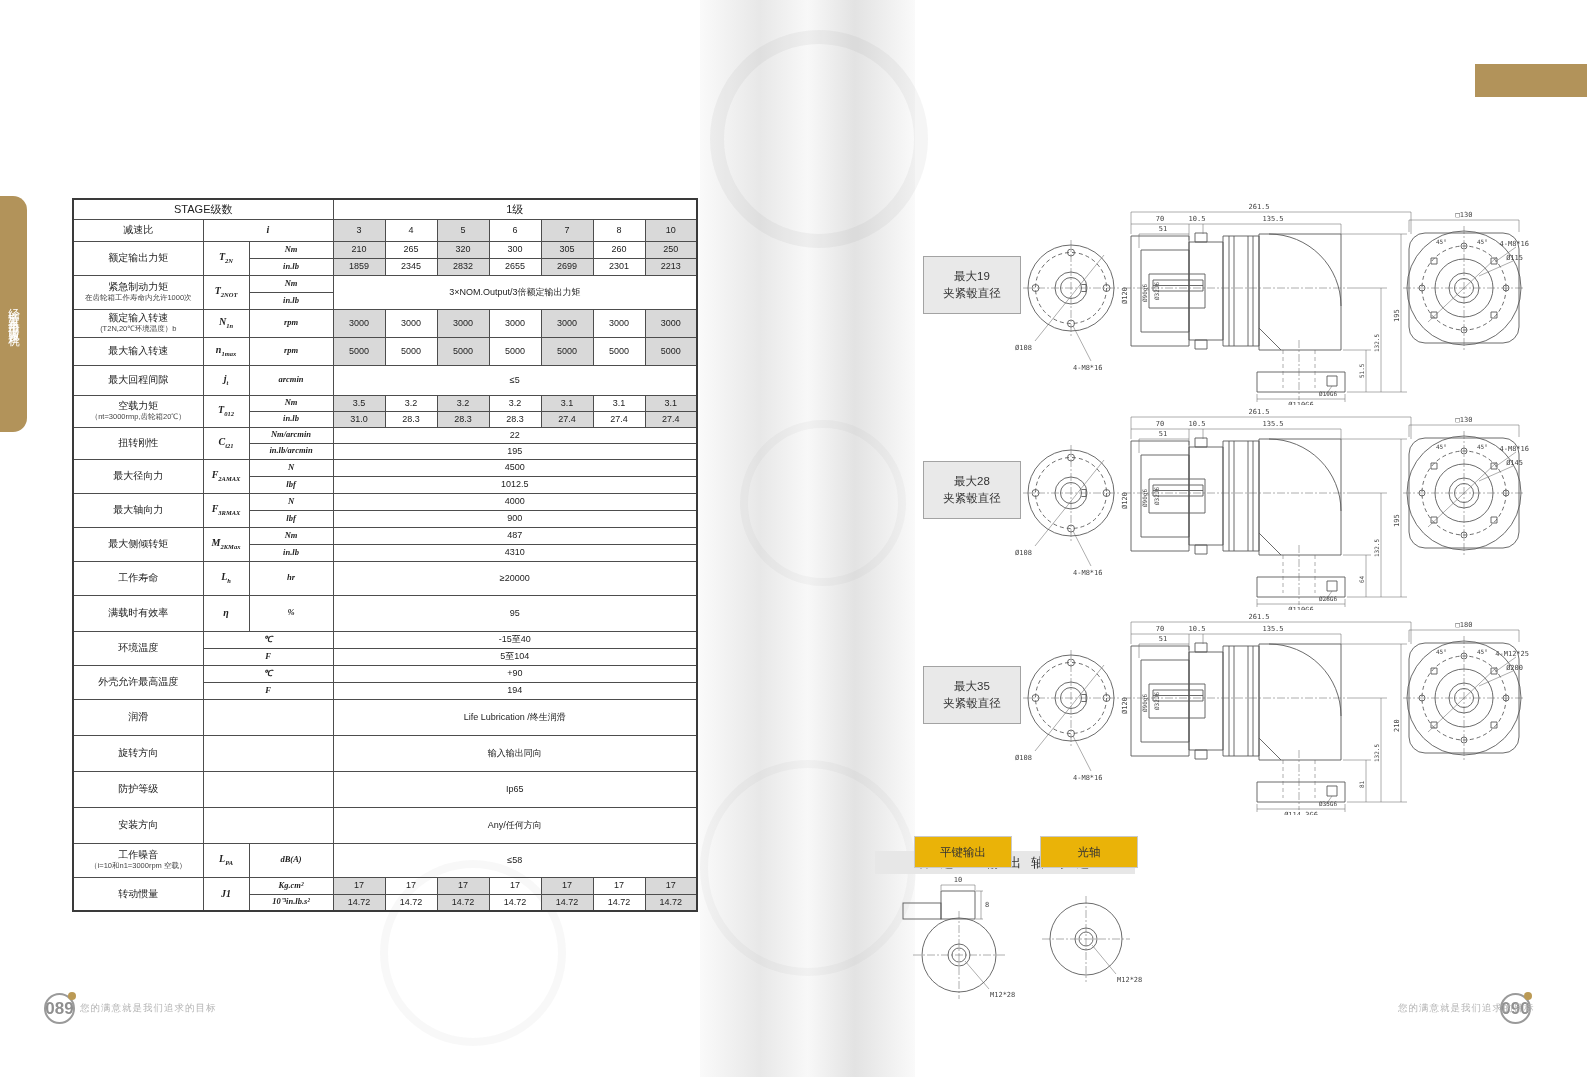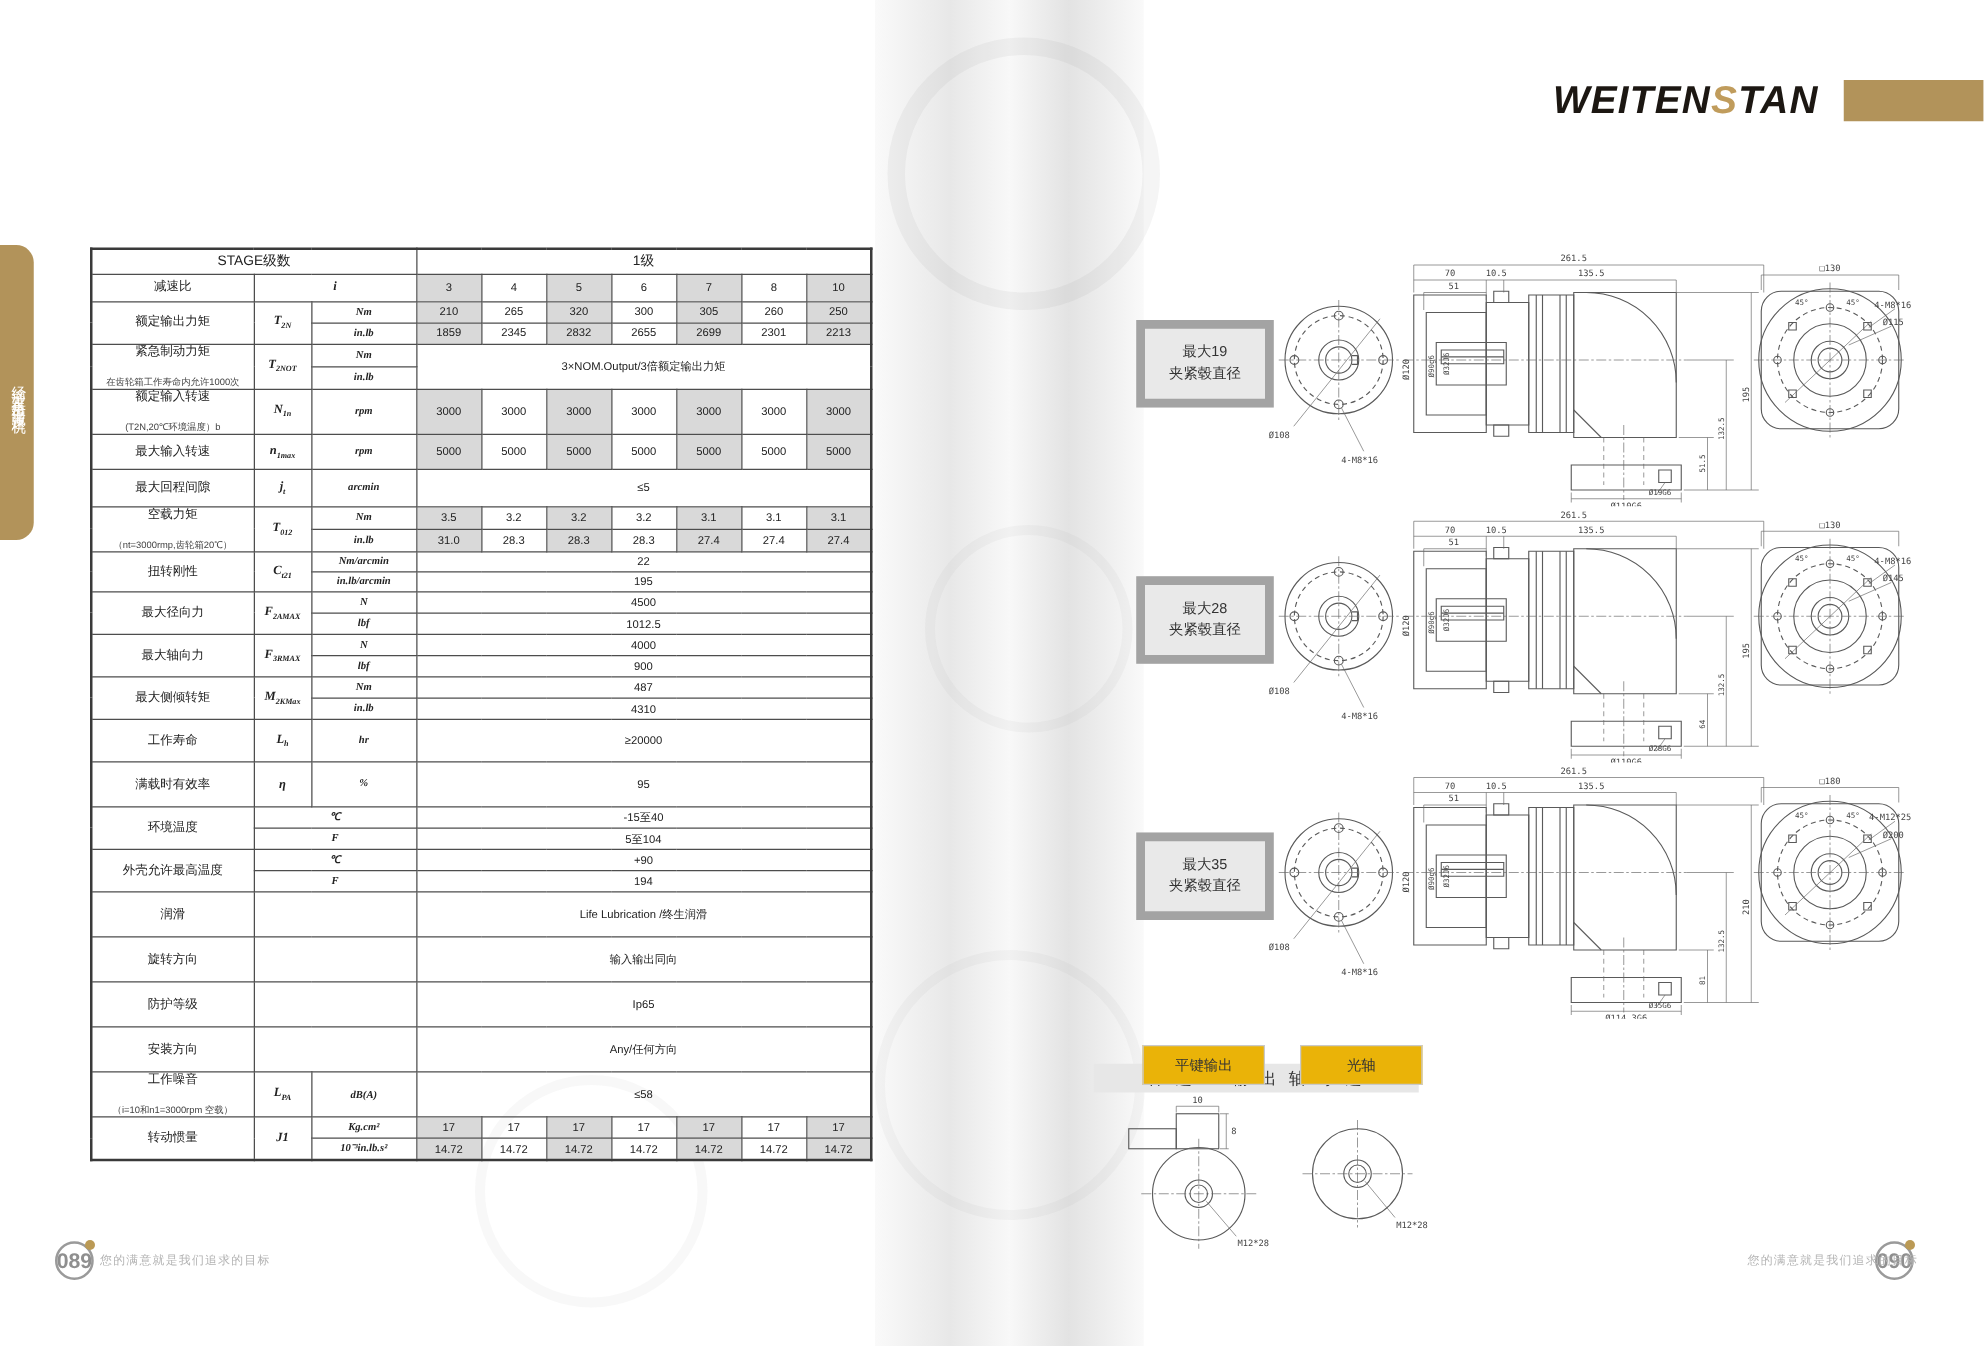--- a/index.html
+++ b/index.html
@@ -31,33 +31,33 @@
      border-radius:0 14px 14px 0;display:flex;align-items:center;justify-content:center;}
   .side-tab span{writing-mode:vertical-rl;color:#fff;font-size:11.5px;letter-spacing:3px;}
 
   
   table.spec{position:absolute;left:72px;top:198px;border-collapse:collapse;table-layout:fixed;
      width:624px;font-size:9.5px;color:#222;}
   table.spec td{border:1px solid #4d4d4d;text-align:center;vertical-align:middle;padding:0 1px;
      overflow:hidden;line-height:1.15;}
   table.spec{border:2px solid #3a3a3a;}
   td.nm{font-size:10px;}
-  td.nm .subl{font-size:7.5px;color:#444;margin-top:15px;}
+  td.nm .subl{font-size:7.5px;color:#444;margin-top:1px;}
   td.sym{font-family:"Liberation Serif", serif;font-style:italic;font-weight:bold;font-size:10px;}
   td.sym sub{font-size:6.5px;font-weight:bold;}
   td.unit{font-family:"Liberation Serif", serif;font-style:italic;font-weight:bold;font-size:8.5px;}
   td.val{font-size:9px;}
   td.g{background:#d9d9d9;}
   td.mg{font-size:9px;}
   td.hd{font-size:11px;}
 
   
   .drow{position:absolute;left:903px;width:640px;height:205px;}
-  .clamp-box{position:absolute;left:6px;top:56px;width:96px;height:56px;background:#e9e9e9;
-     border:7px solid #a3a3a3;display:flex;flex-direction:column;align-items:center;justify-content:center;
+  .clamp-box{position:absolute;left:20px;top:56px;width:96px;height:56px;background:#e9e9e9;
+     border:1px solid #a3a3a3;display:flex;flex-direction:column;align-items:center;justify-content:center;
      font-size:11.5px;color:#333;line-height:1.5;}
   svg.drw{position:absolute;left:108px;top:0;width:520px;height:205px;}
   svg.drw *{vector-effect:non-scaling-stroke;}
   .ln{stroke:#5a5a5a;fill:none;stroke-width:.9;}
   .thin{stroke:#6a6a6a;fill:none;stroke-width:.55;}
   .dimtxt{font-family:"DejaVu Sans Mono", monospace;font-size:7px;fill:#444;stroke:none;}
   .dimtxt.sm{font-size:6px;}
 
   
   .opt-header{position:absolute;left:875px;top:803px;width:260px;height:23px;background:#e7e7e7;
@@ -81,21 +81,20 @@
 <body>
 
 <div class="page">
 
   <div class="photo-strip"></div>
   <div class="wm" style="left:710px;top:30px;width:190px;height:190px;"></div>
   <div class="wm2" style="left:740px;top:420px;width:150px;height:150px;"></div>
   <div class="wm2" style="left:700px;top:760px;width:200px;height:200px;"></div>
   <div class="wm2" style="left:380px;top:860px;width:170px;height:170px;"></div>
 
-  <div class="logo"><span>WEITEN</span><span class="gold-s">S</span><span>TAN</span></div>
   <div class="logo-bar"></div>
 
 
   <div class="side-tab">
       <span>经济型直角输出减速机</span>
     </div>
 
   <table class="spec">
     <colgroup>
       <col style="width:130px">

